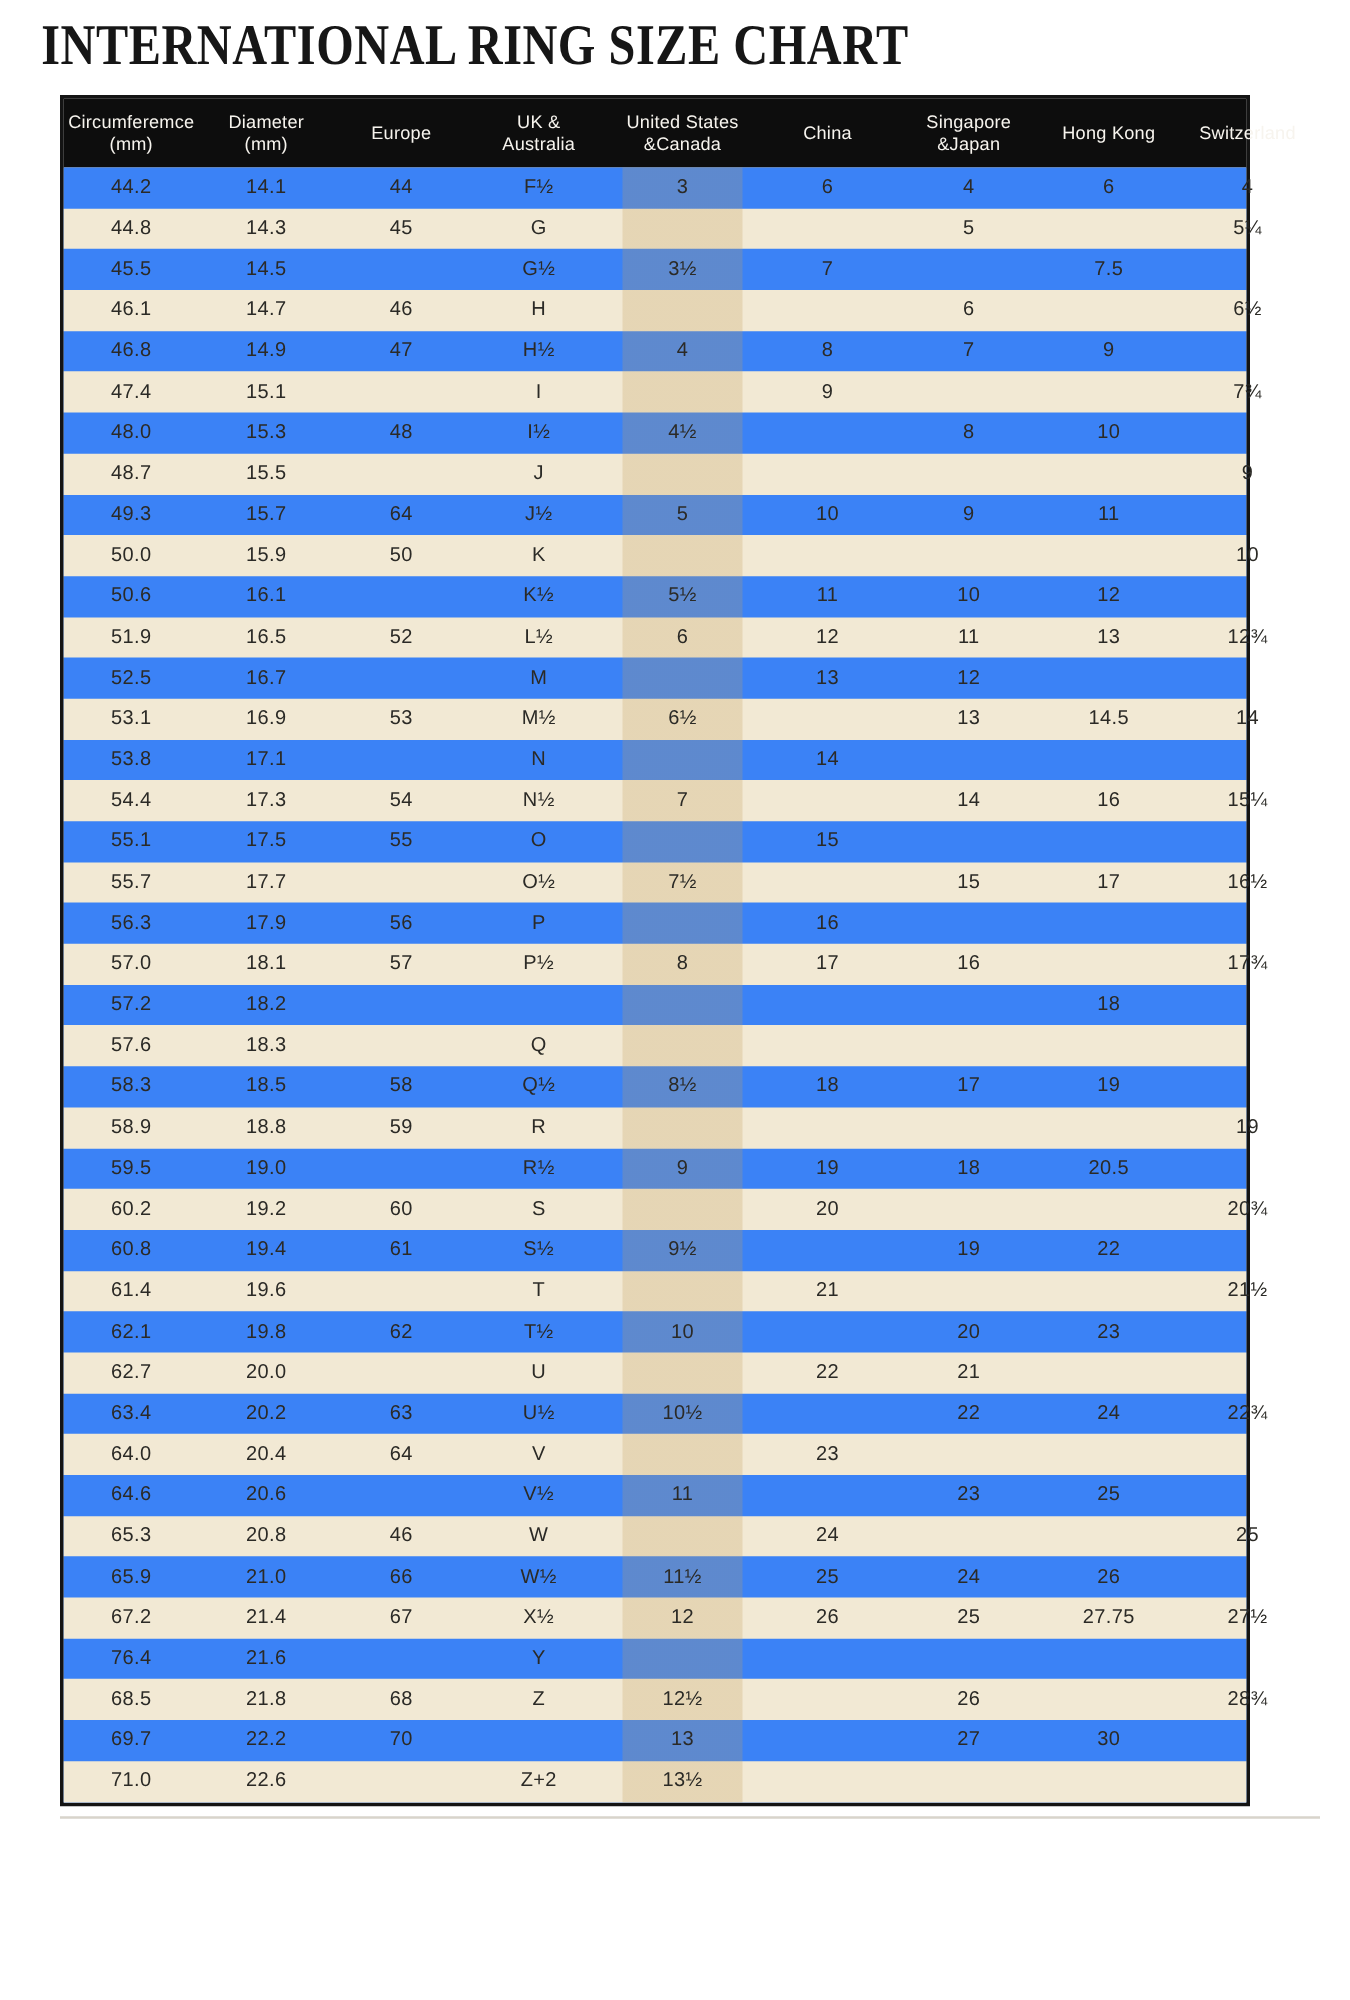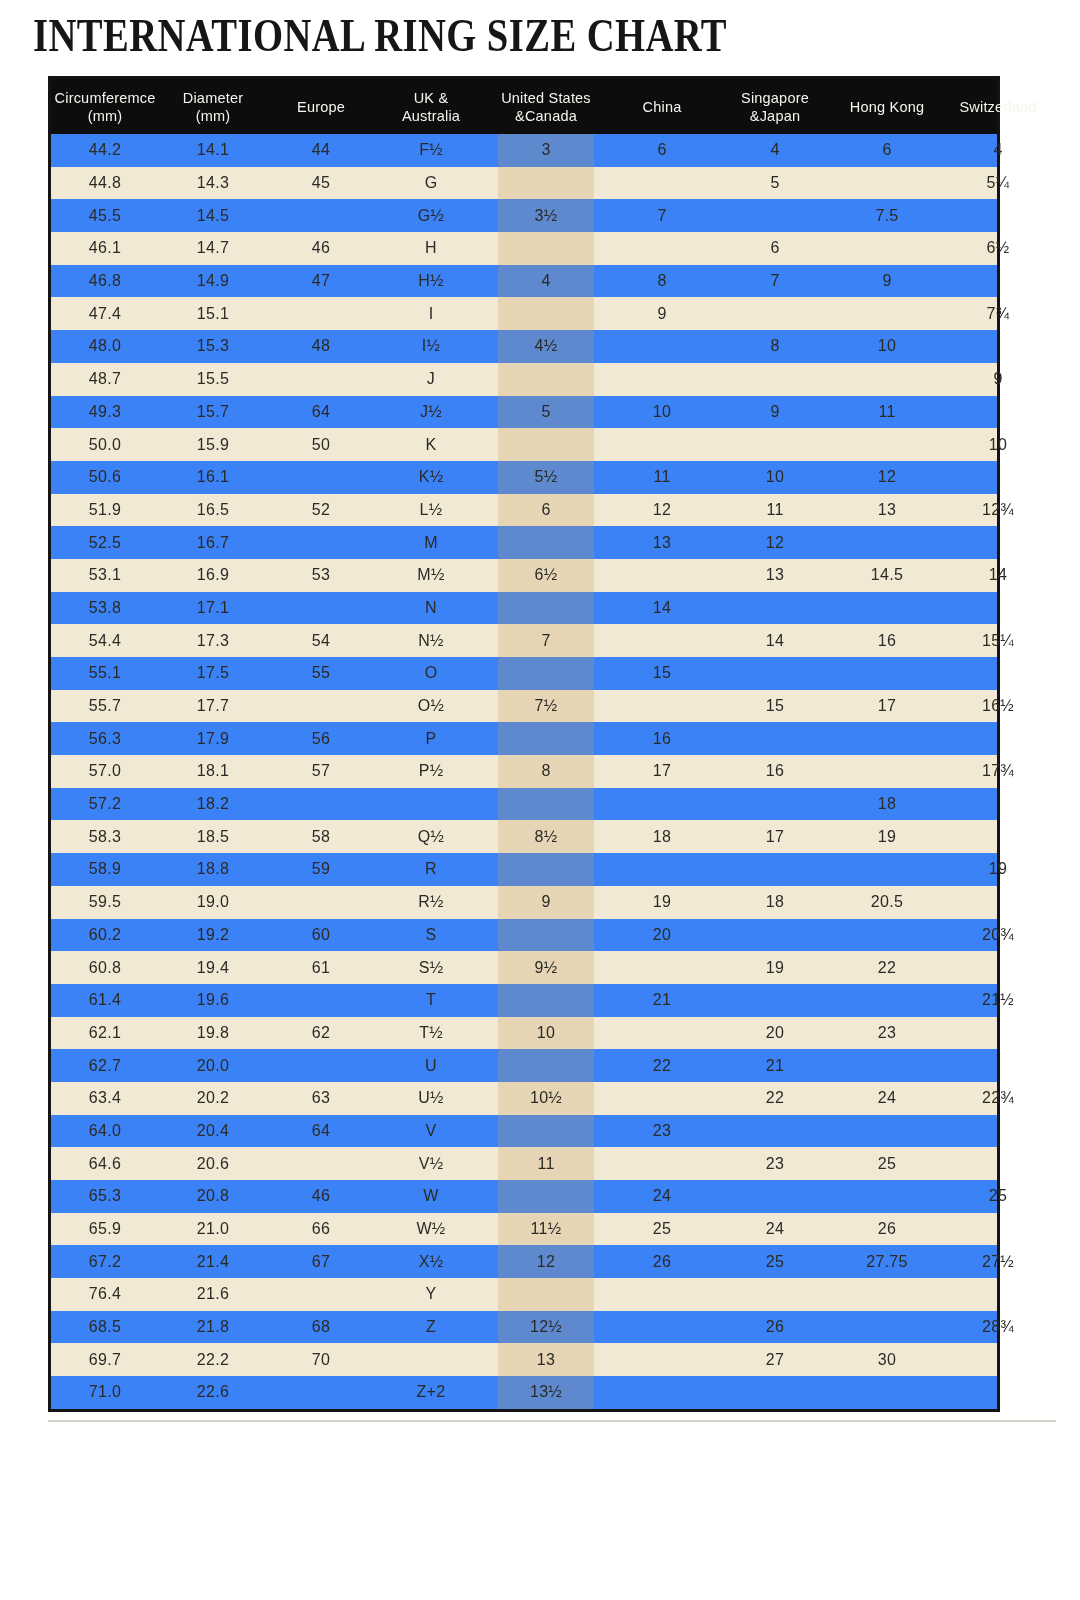--- a/index.html
+++ b/index.html
@@ -349,20 +349,31 @@
           <div class="tcell">18.2</div>
           <div class="tcell"></div>
           <div class="tcell"></div>
           <div class="tcell us-col"></div>
           <div class="tcell"></div>
           <div class="tcell"></div>
           <div class="tcell">18</div>
           <div class="tcell"></div>
         </div>
         <div class="trow">
+          <div class="tcell">57.6</div>
+          <div class="tcell">18.3</div>
+          <div class="tcell"></div>
+          <div class="tcell">Q</div>
+          <div class="tcell us-col"></div>
+          <div class="tcell"></div>
+          <div class="tcell"></div>
+          <div class="tcell"></div>
+          <div class="tcell"></div>
+        </div>
+        <div class="trow">
           <div class="tcell">58.3</div>
           <div class="tcell">18.5</div>
           <div class="tcell">58</div>
           <div class="tcell">Q½</div>
           <div class="tcell us-col">8½</div>
           <div class="tcell">18</div>
           <div class="tcell">17</div>
           <div class="tcell">19</div>
           <div class="tcell"></div>
         </div>

